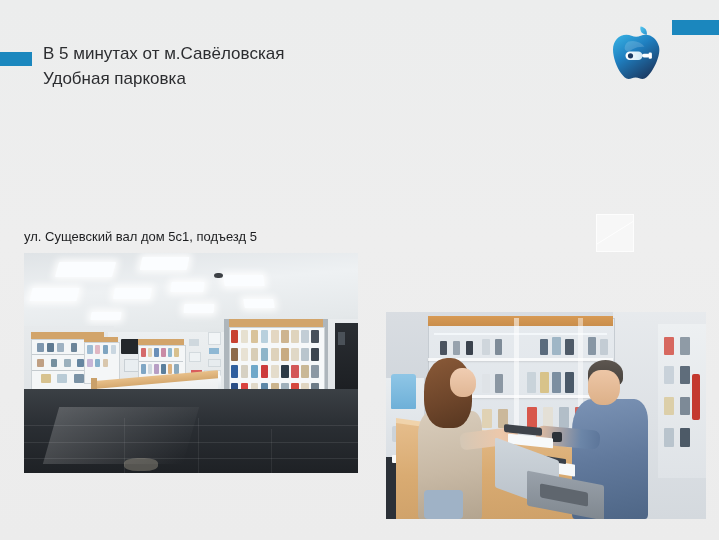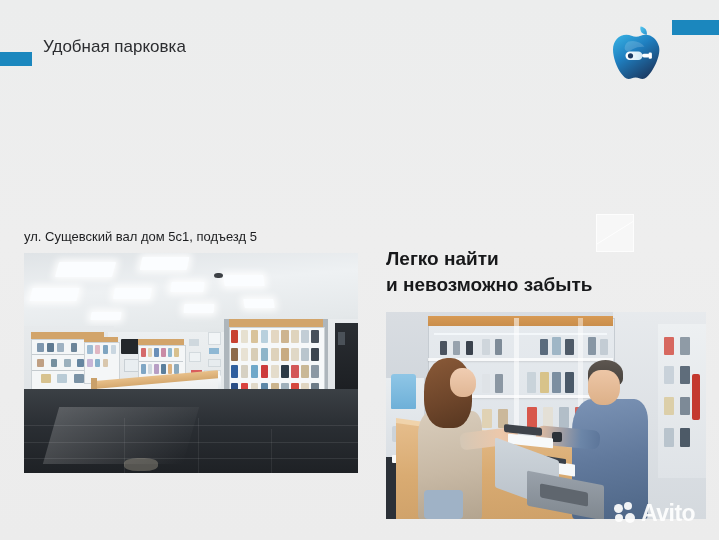--- a/index.html
+++ b/index.html
@@ -392,20 +392,21 @@
 
 <div id="slide">
 
   <div class="bg-wash"></div>
   <div class="ghost-mark"></div>
 
   <div class="accent-bar left"></div>
   <div class="accent-bar right"></div>
 
   <div class="heading-block">
+    <p class="subtitle first">В 5 минутах от м.Савёловская</p>
     <p class="subtitle">Удобная парковка</p>
   </div>
 
   <div class="logo">
     <svg class="logo-apple" viewBox="0 0 52 62">
       <defs>
         <linearGradient id="appleGrad" x1="0" y1="0" x2="0.7" y2="1">
           <stop offset="0%" stop-color="#39b5e6"></stop>
           <stop offset="45%" stop-color="#1f7fc0"></stop>
           <stop offset="100%" stop-color="#1b3a63"></stop>
@@ -431,22 +432,21 @@
         <circle cx="20.5" cy="31.8" r="2.6" fill="#1b3a63"></circle>
         <rect x="32" y="29.8" width="7.5" height="3.6" rx="1.8" fill="#ffffff"></rect>
         <rect x="38.5" y="28.4" width="3.4" height="6.4" rx="1.3" fill="#ffffff"></rect>
       </g>
     </svg>
   </div>
 
   <div class="address-caption">ул. Сущевский вал дом 5с1, подъезд 5</div>
 
   <div class="right-headline">
-    <span>Легко найти</span><br>
-    <span>и невозможно забыть</span>
+    <br>
   </div>
 
   <div class="photo photo-store">
     <div class="scene">
       <div class="px st-ceiling"></div>
 
       <div class="px st-light" style="left:10%;top:4%;width:17%;height:7%;transform:skewX(-16deg);"></div>
       <div class="px st-light" style="left:35%;top:2%;width:14%;height:6%;transform:skewX(-12deg);"></div>
       <div class="px st-light" style="left:2%;top:16%;width:14%;height:6%;transform:skewX(-14deg);"></div>
       <div class="px st-light" style="left:27%;top:16%;width:11%;height:5%;transform:skewX(-10deg);"></div>
@@ -676,23 +676,14 @@
       <div class="px ct-paper" style="left:38%;top:60%;width:14%;height:5%;transform:skewY(6deg);"></div>
       <div class="px ct-paper" style="left:45%;top:72%;width:14%;height:6%;transform:skewY(9deg);"></div>
       <div class="px" style="left:48%;top:70%;width:8%;height:2.5%;background:#3a4049;border-radius:1px;transform:skewY(9deg);"></div>
       <div class="px ct-laptop-screen"></div>
       <div class="px ct-laptop-base"></div>
       <div class="px" style="left:48%;top:85%;width:15%;height:7%;background:#5f666e;border-radius:2px;transform:skewY(11deg);"></div>
     </div>
 
   </div>
 
-  <div class="avito-mark">
-    <span class="avito-dots">
-      <i class="d1"></i>
-        <i class="d2"></i>
-        <i class="d3"></i>
-        <i class="d4"></i>
-    </span>
-    <span class="avito-word">Avito</span>
-  </div>
 
 </div>
 
 </body></html>

